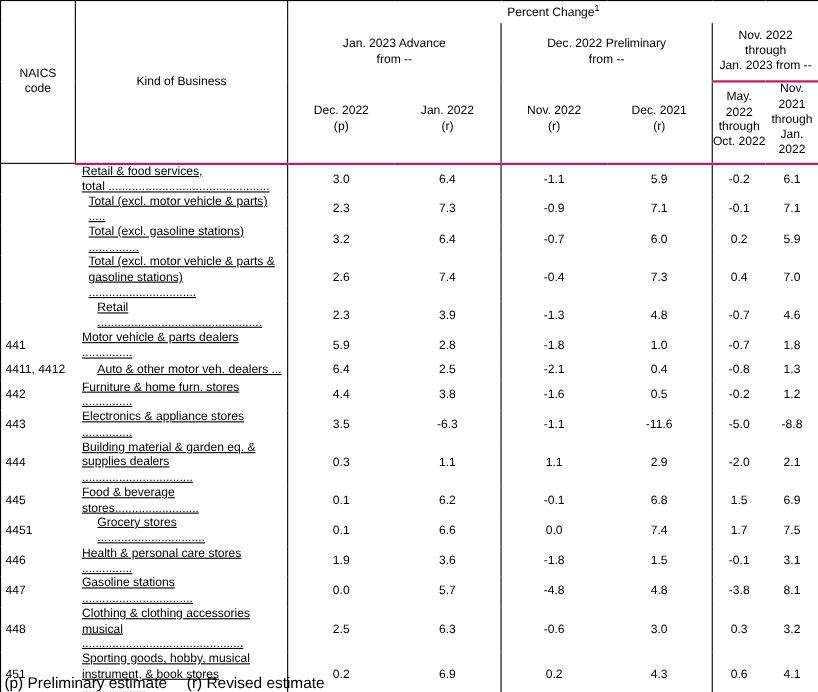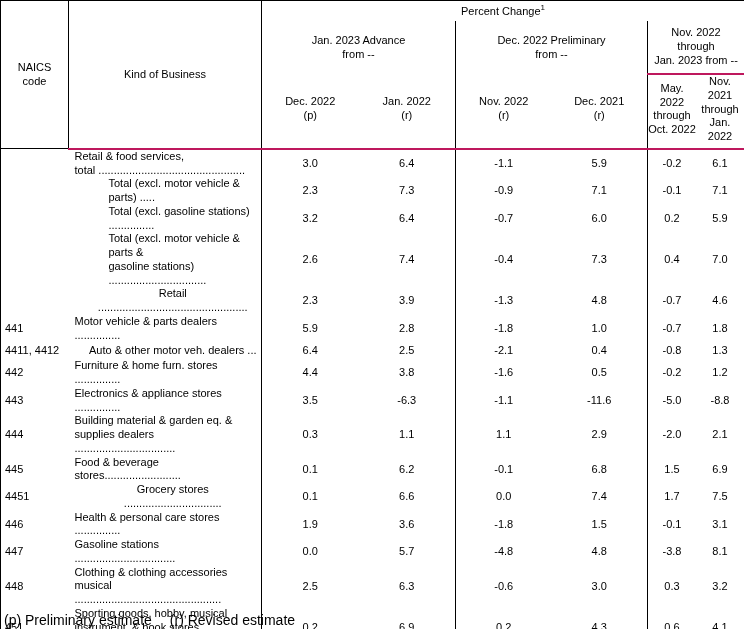--- a/index.html
+++ b/index.html
@@ -79,24 +79,25 @@
     white-space: nowrap;
   }
   td.kind {
     padding-left: 6px !important;
     padding-right: 4px !important;
     text-align: left;
   }
   td.num {
     text-align: center;
   }
-  .ind1 { padding-left: 6px; margin-left: 28px; }
-  .ind2 { padding-left: 14px; text-align: center; }
+  .ind1 { padding-left: 6px; }
+  .ind2 { padding-left: 14px; }
   .dots {
     letter-spacing: 0px;
+    text-decoration: underline;
   }
   .two-line {
     line-height: 1.25;
   }
   .footnote {
     position: absolute;
     left: 4px;
     top: 612px;
     font-size: 14px;
     white-space: nowrap;

